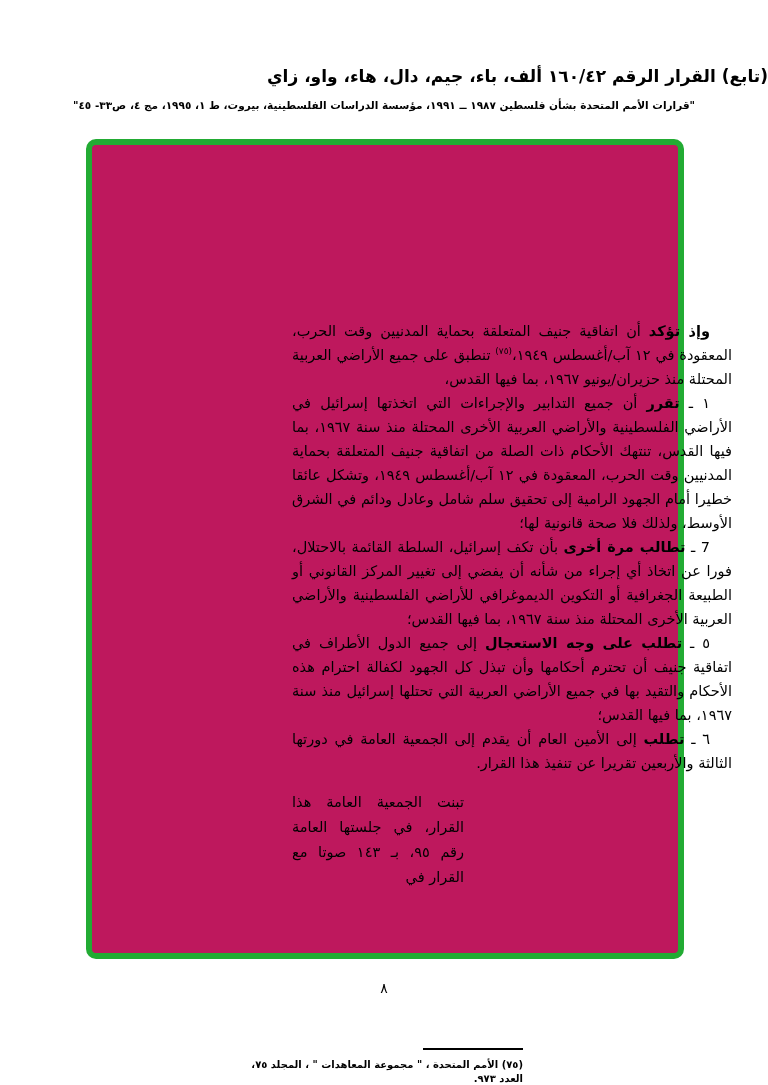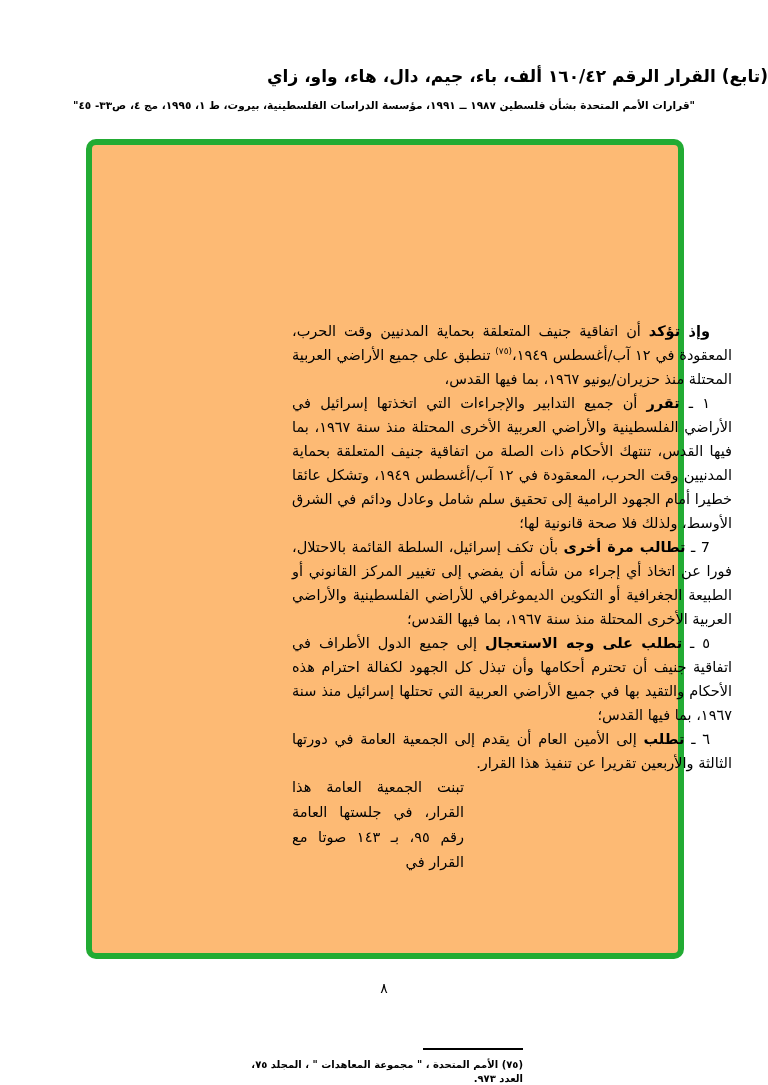--- a/index.html
+++ b/index.html
@@ -16,32 +16,32 @@
   }
   .hdr-cite {
     position:absolute; top:99px; left:0; width:100%;
     text-align:center; direction:rtl;
     font-weight:bold; font-size:10.5px;
   }
   .res-box {
     position:absolute; left:86px; top:139px;
     width:586px; height:808px;
     border:6px solid #22ab33; border-radius:10px;
-    background:#fdba74;
+    background:#be185d;
   }
   .text-col {
     position:absolute; left:200px; top:174px; width:440px;
     direction:rtl; text-align:justify;
     font-size:14.5px; line-height:24px;
   }
   .text-col p { margin:0; padding:0; text-indent:22px; }
   .lead { font-weight:bold; }
   .fn-ref { font-size:9px; vertical-align:super; line-height:0; }
   .adoption {
-    width:172px; margin:0 0 0 0; margin-right:268px;
+    width:172px; margin:15px 0 0 0; margin-right:268px;
     direction:rtl; text-align:justify;
     font-size:14.5px; line-height:25px;
   }
   .footnote {
     position:absolute; top:903px; right:155px; width:292px;
     direction:rtl; text-align:right;
     font-size:10px; font-weight:bold; line-height:14px;
   }
   .fn-rule {
     width:100px; height:0; border-top:2px solid #000;

